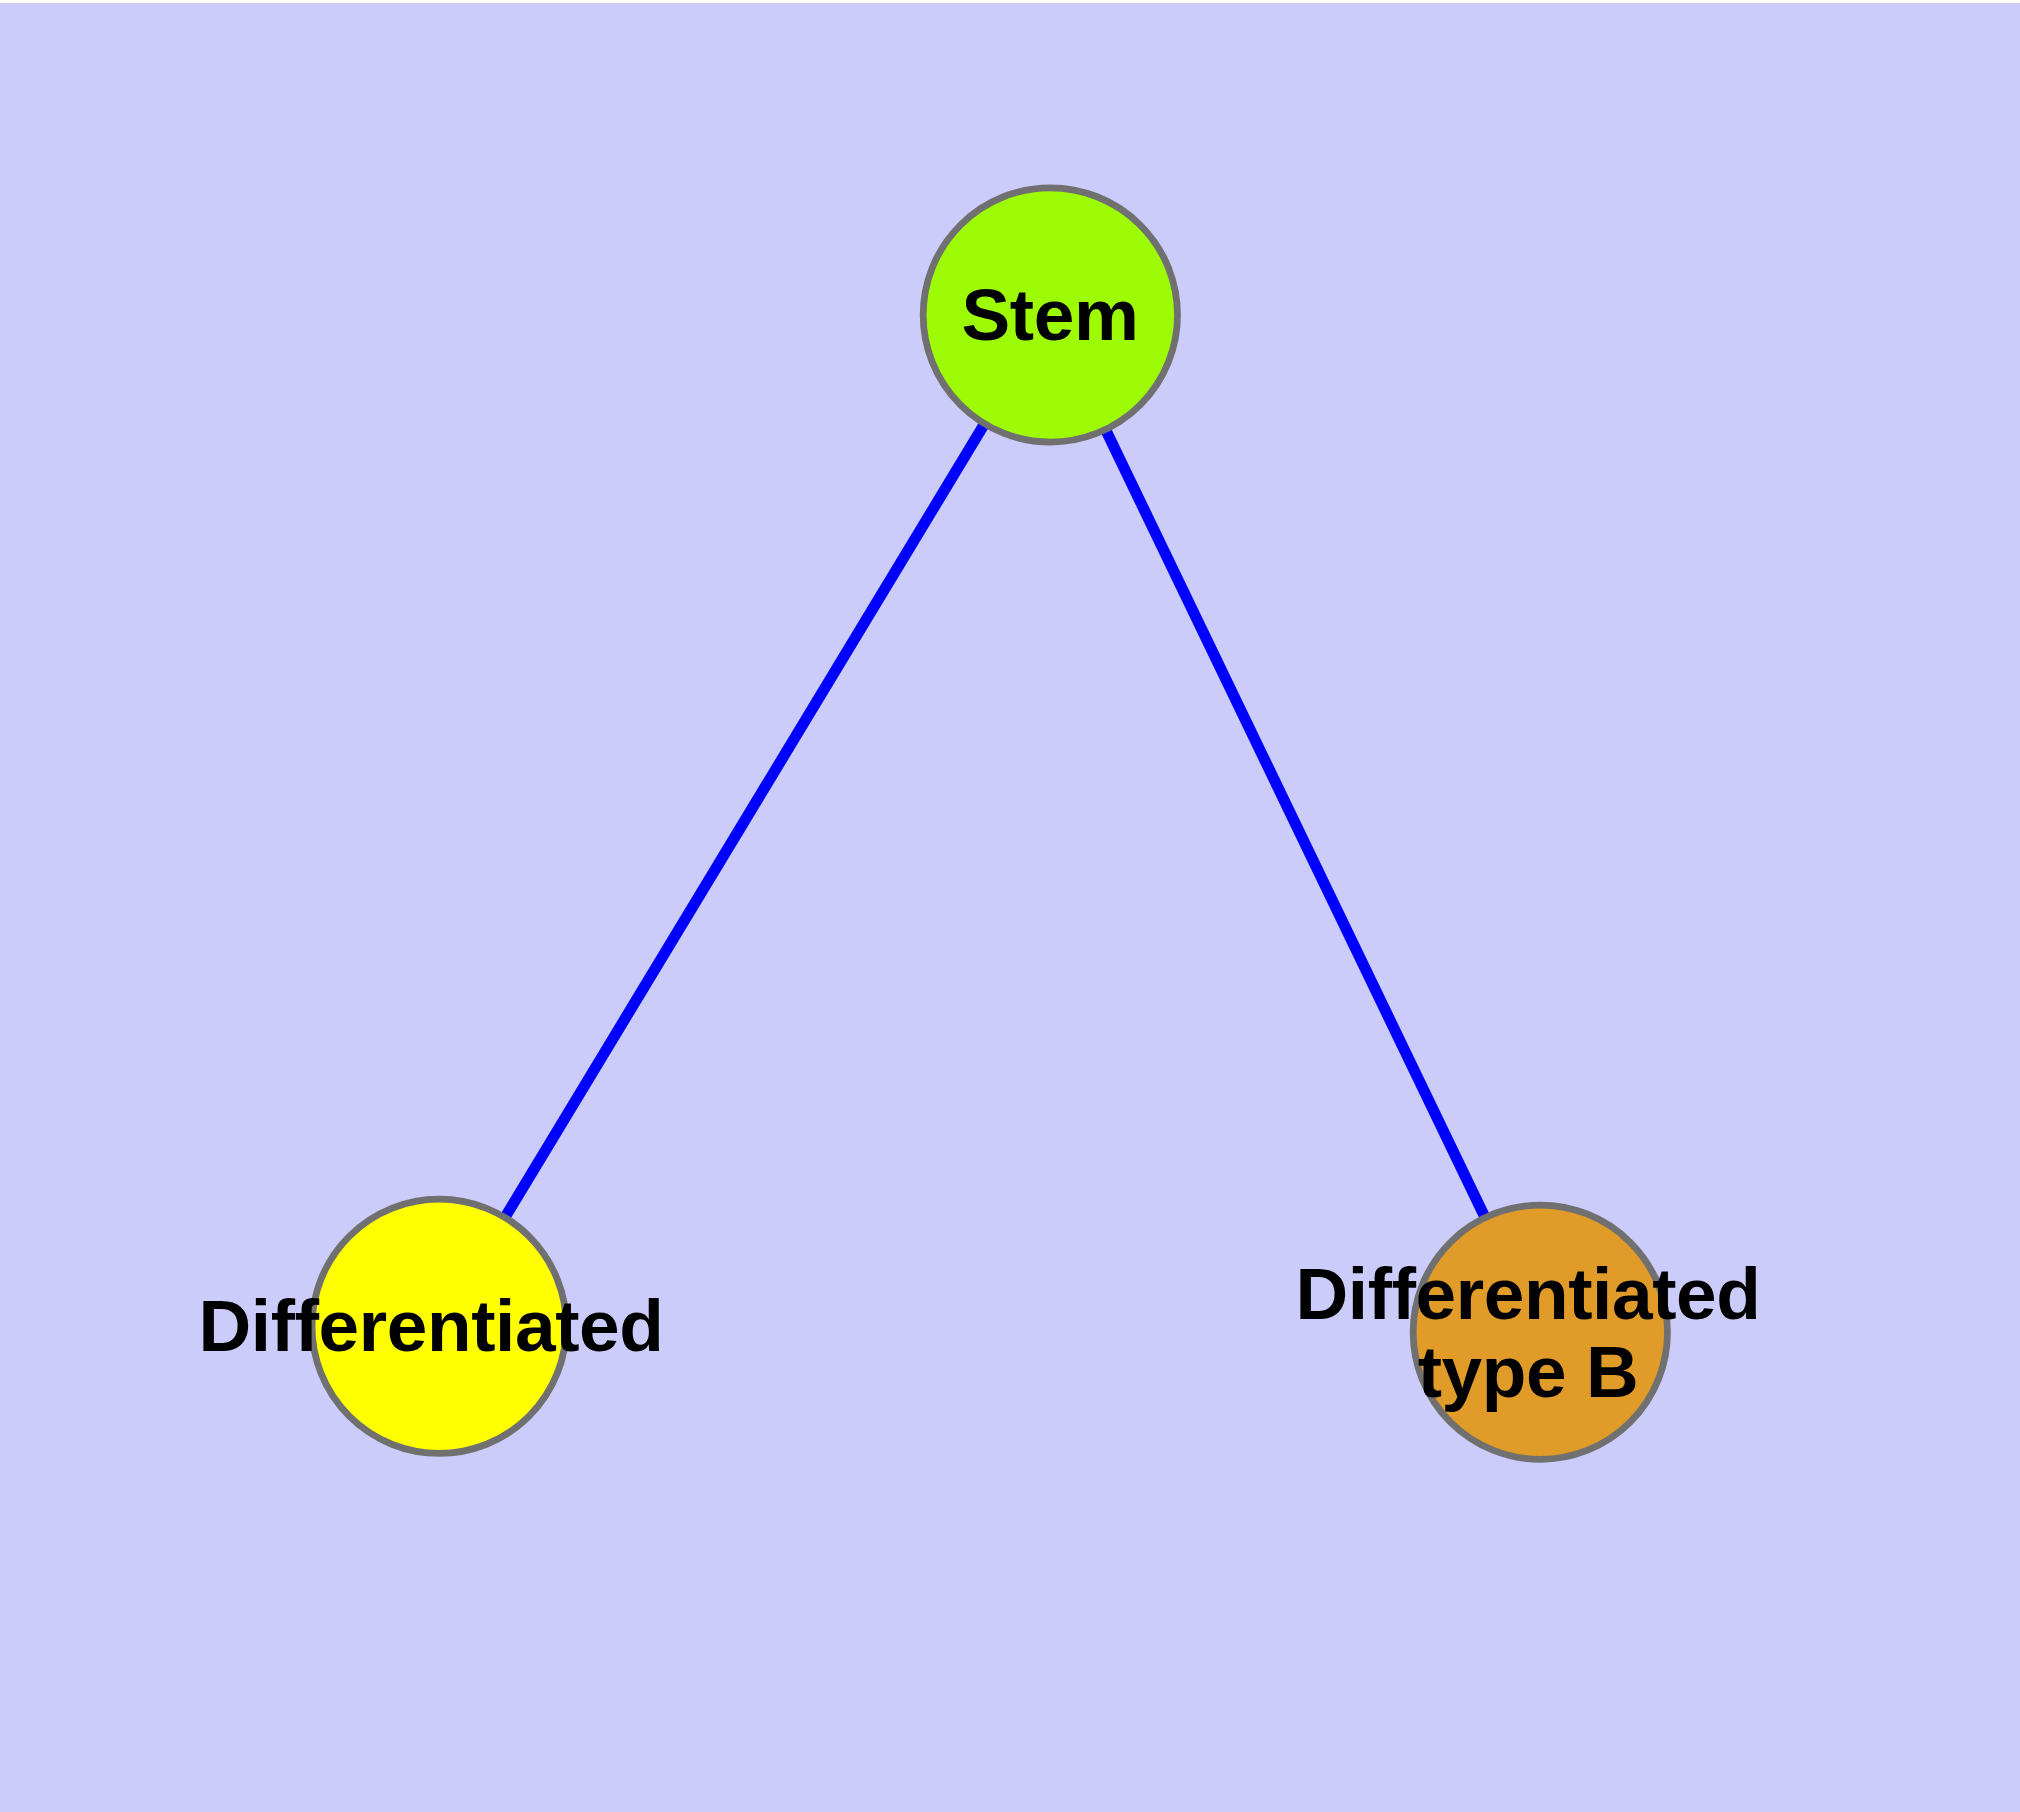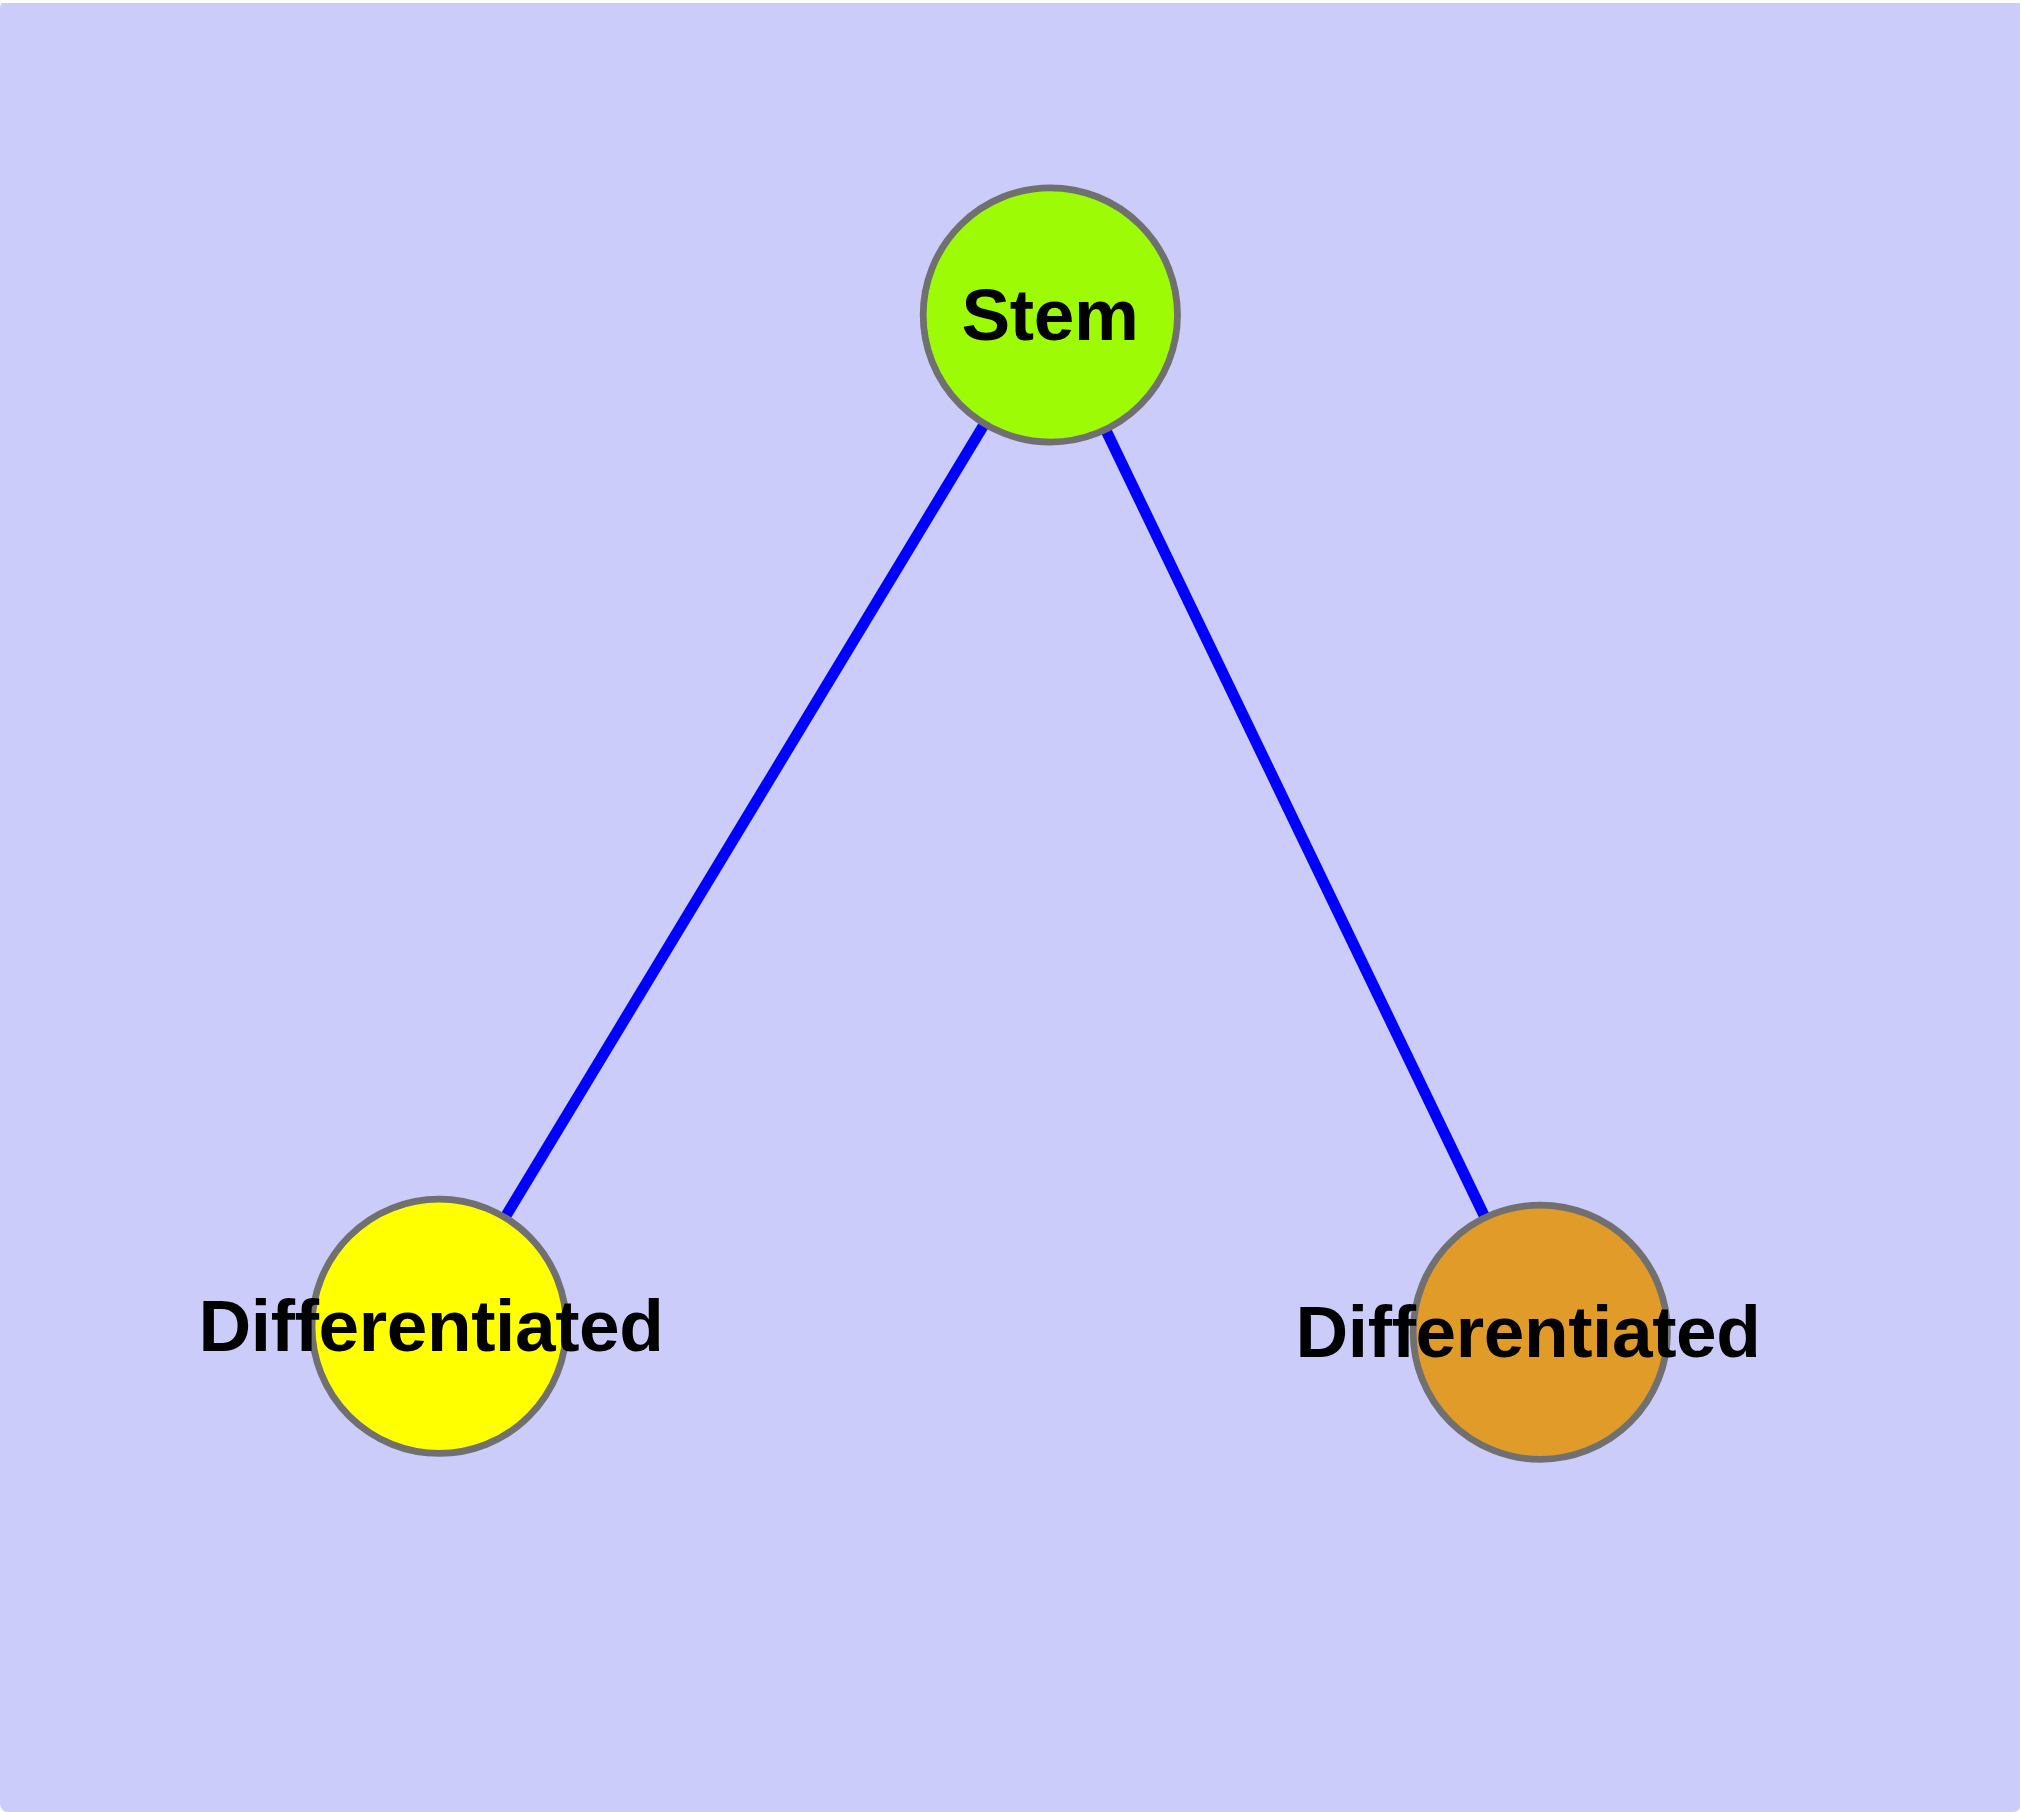--- a/index.html
+++ b/index.html
@@ -7,21 +7,20 @@
     padding: 0;
     background: #ffffff;
   }
   #canvas {
     position: relative;
     width: 2021px;
     height: 1812px;
     background: #ffffff;
     overflow: hidden;
     font-family: "Liberation Sans", sans-serif;
-    border-radius: 8px;
   }
   #plot-area {
     position: absolute;
     left: 0;
     top: 3.4px;
     width: 2021px;
     height: 1809px;
     background: #ccccfa;
   }
   #graph-svg {
@@ -69,17 +68,17 @@
         <circle class="node-circle" cx="1239" cy="368" r="150" fill="#9efb06"></circle>
         <circle class="node-circle" cx="518" cy="1561" r="150" fill="#ffff00"></circle>
         <circle class="node-circle" cx="1817" cy="1568" r="150" fill="#e09b28"></circle>
       </g>
     </svg>
 
     <div class="node-label" style="left:1050px; top:312px;">Stem</div>
 
     <div class="node-label" style="left:431px; top:1323px;"><span>Differentiated</span><br></div>
 
-    <div class="node-label" style="left:1528px; top:1329px;"><span>Differentiated</span><br></div>
+    <div class="node-label" style="left:1528px; top:1329px;"><span>Differentiated</span><br><span>type B</span></div>
 
   </div>
 </div>
 
 
 </body></html>

